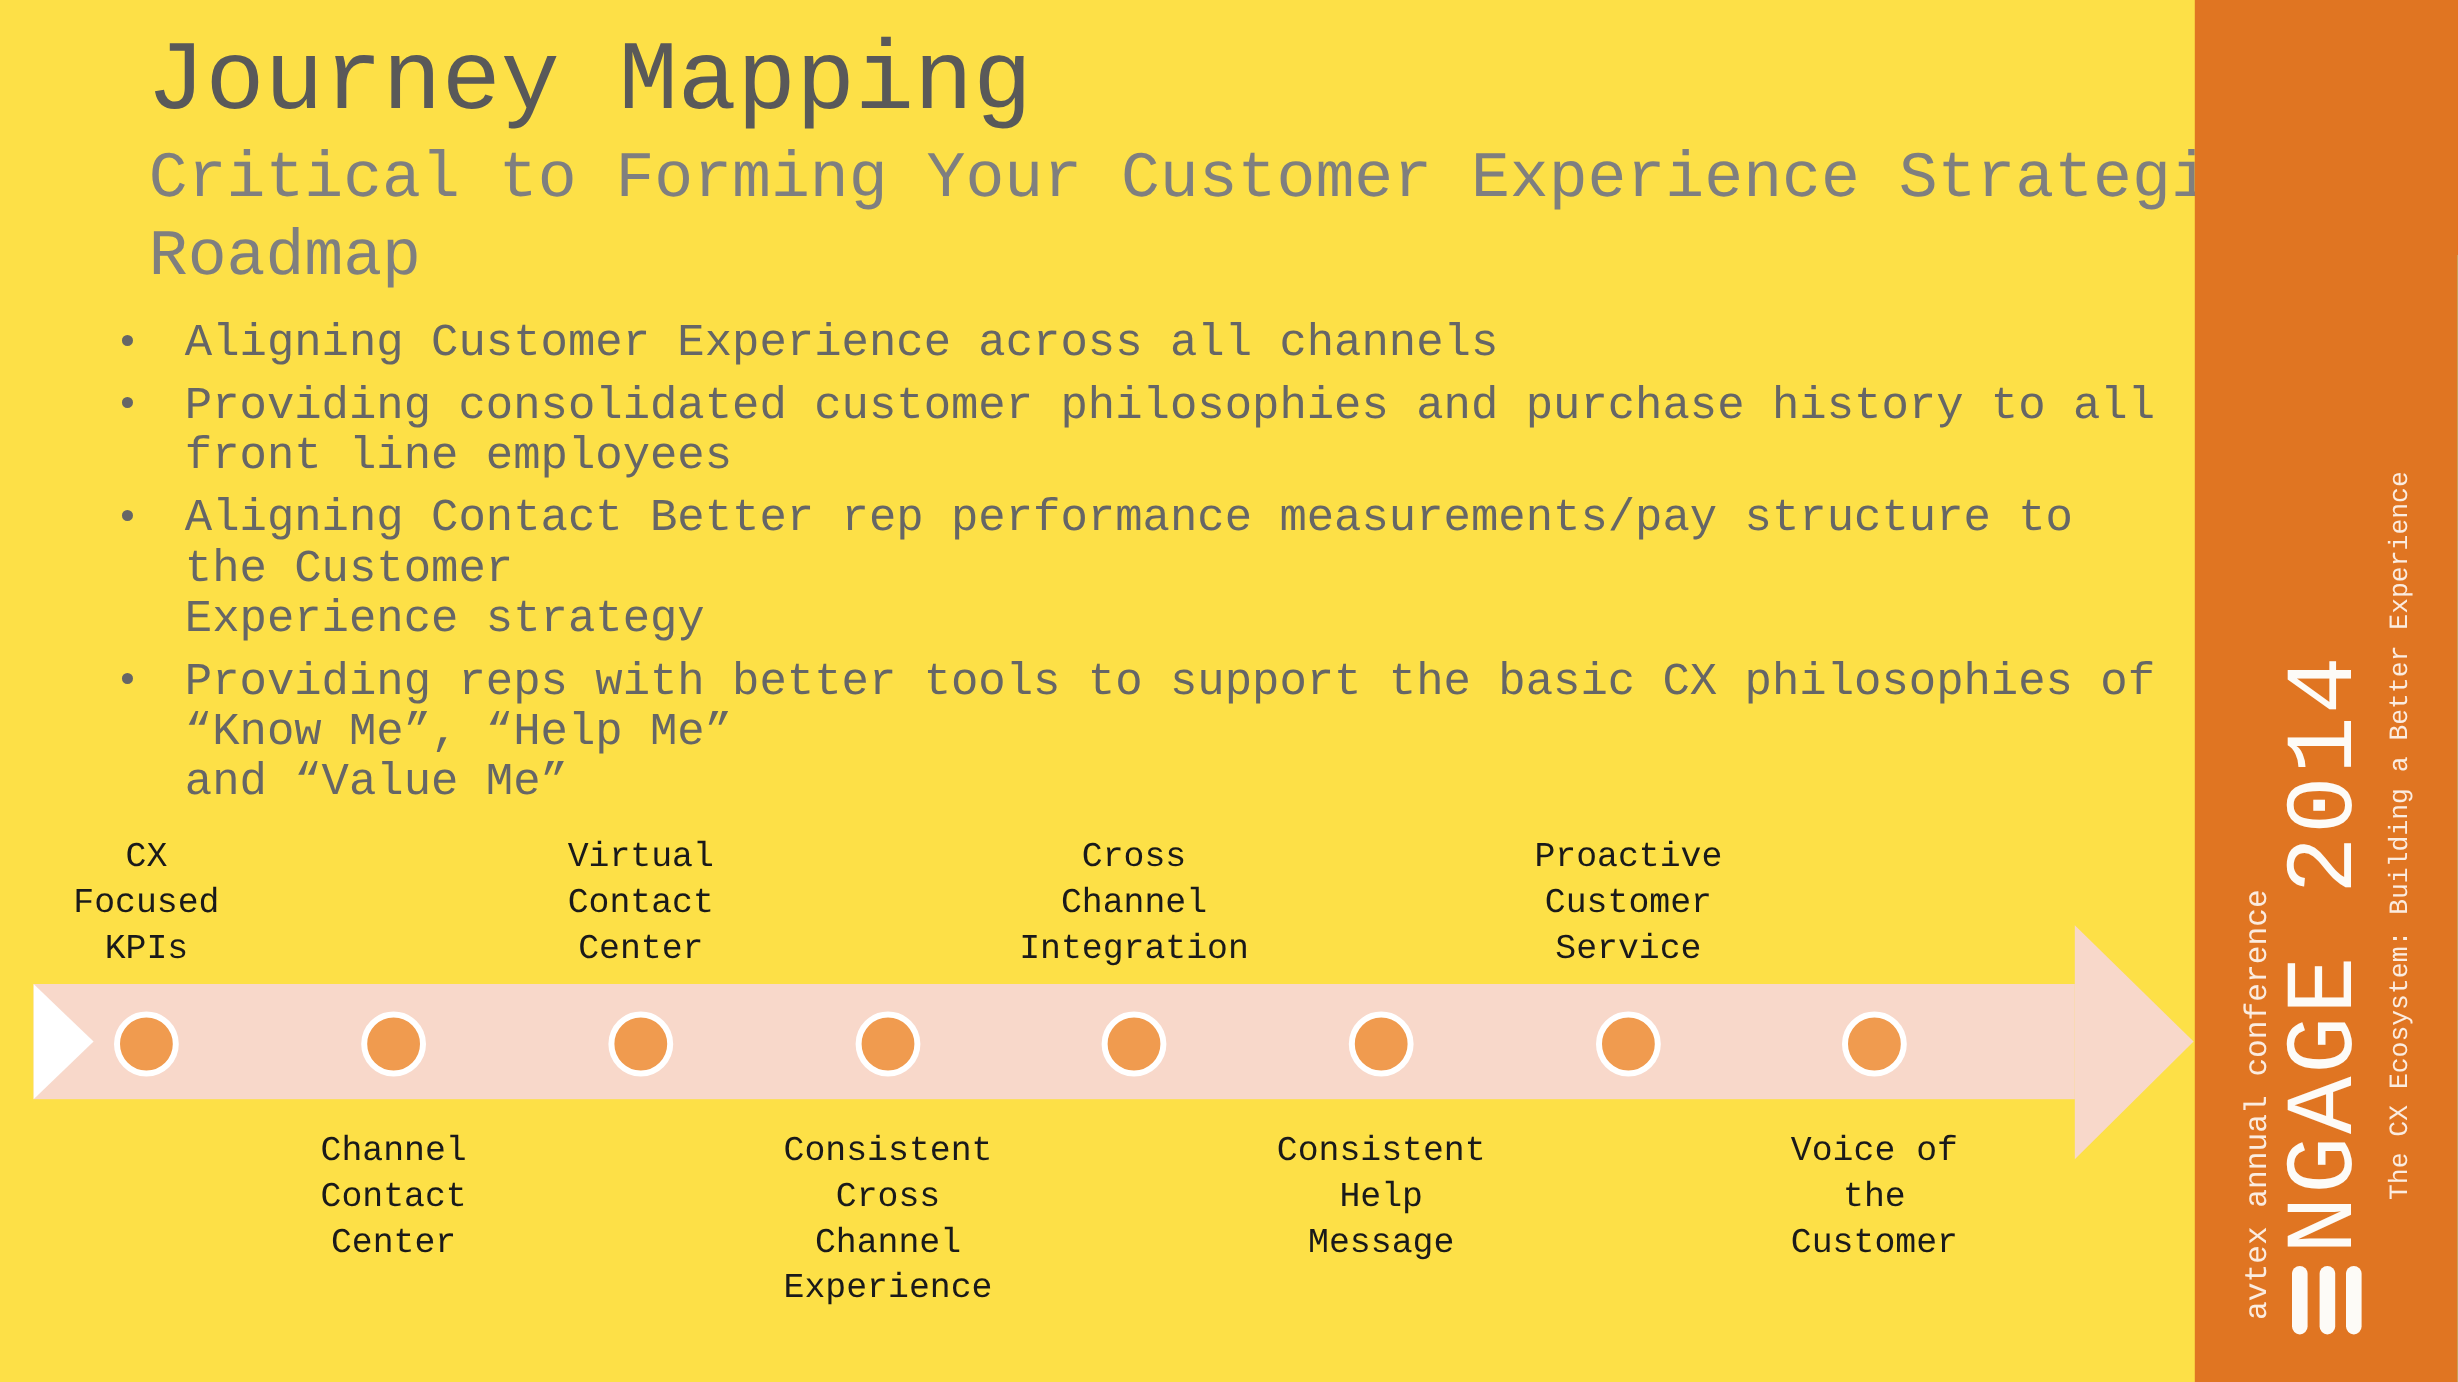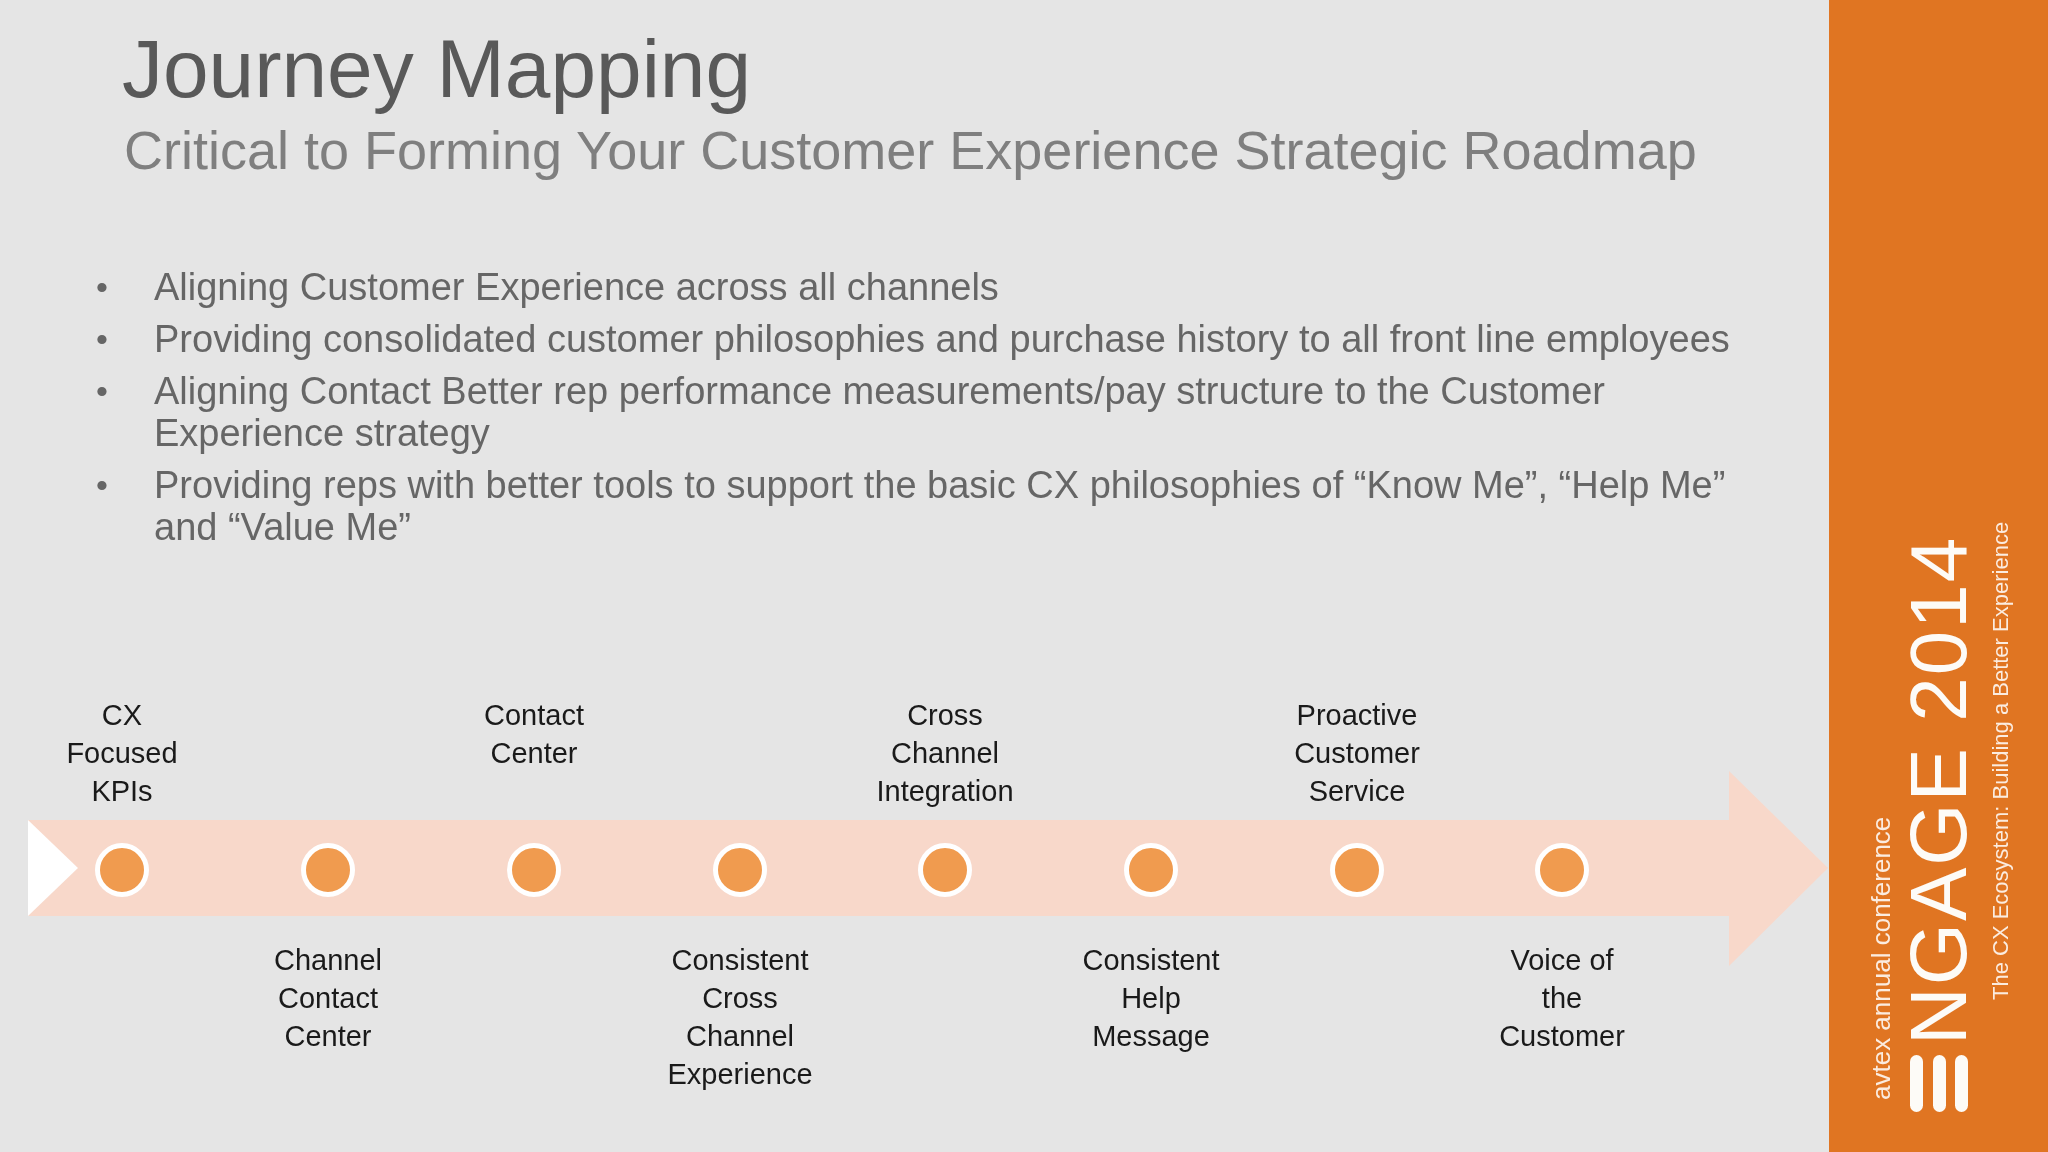--- a/index.html
+++ b/index.html
@@ -1,21 +1,21 @@
 <!DOCTYPE html>
 <html><head>
 <meta charset="utf-8">
 <style>
   html,body{margin:0;padding:0;background:#888;}
   .slide{
     position:relative;
     width:2048px;height:1152px;
-    background:#e5e5e5;
+    background:#fde047;
     overflow:hidden;
-    font-family:Liberation Sans, sans-serif;
+    font-family:Liberation Mono, monospace;
   }
   
   .title{
     position:absolute;left:122px;top:22px;
     font-size:82px;line-height:1.15;font-weight:400;
     color:var(--title-gray);
     margin:0;
   }
   .subtitle{
     position:absolute;left:124px;top:118px;
@@ -148,20 +148,21 @@
         <div>KPIs</div>
       </div>
       <div class="dot" style="left: 301px;"></div>
       <div class="milestone-label below" style="left: 198px;">
         <div>Channel</div>
         <div>Contact</div>
         <div>Center</div>
       </div>
       <div class="dot" style="left: 507px;"></div>
       <div class="milestone-label above" style="left: 404px; top: 668px;">
+        <div>Virtual</div>
         <div>Contact</div>
         <div>Center</div>
       </div>
       <div class="dot" style="left: 713px;"></div>
       <div class="milestone-label below" style="left: 610px;">
         <div>Consistent</div>
         <div>Cross</div>
         <div>Channel</div>
         <div>Experience</div>
       </div>

